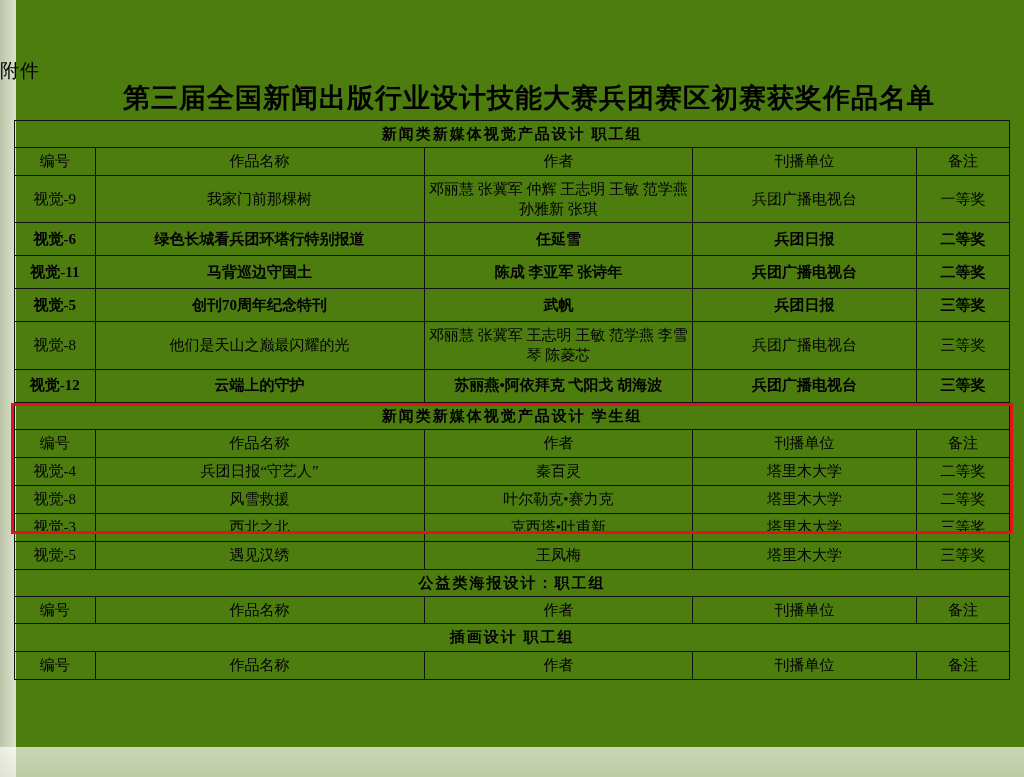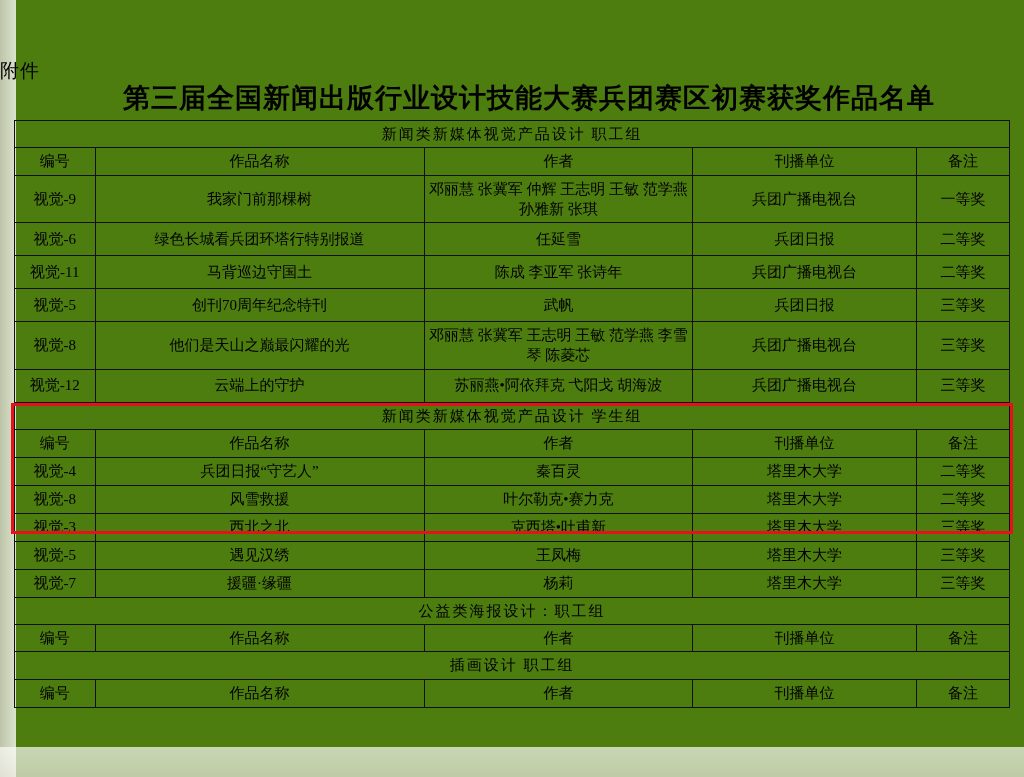--- a/index.html
+++ b/index.html
@@ -67,32 +67,32 @@
   table.main td {
     border: 1px solid #111;
     text-align: center;
     vertical-align: middle;
     padding: 3px 4px;
     line-height: 1.35;
     font-size: 15px;
   }
   .section-head td {
     font-size: 20px;
-    font-weight: normal;
+    font-weight: bold;
     letter-spacing: 2px;
     padding: 4px 0 5px 0;
     margin-top: 16px;
   }
   .col-head td {
     font-size: 15px;
     font-weight: normal;
     padding: 4px 0;
   }
   .row-tall td { height: 30px; }
-  .row-normal td { height: 26px; }
+  .row-normal td { height: 26px; font-weight: bold; }
   .row-short td { height: 21px; }
   .c1 { width: 78px; }
   .c2 { width: 318px; }
   .c3 { width: 260px; }
   .c4 { width: 216px; }
   .c5 { width: 90px; }
 
   
   .red-box {
     position: absolute;
@@ -209,27 +209,20 @@
         <td>塔里木大学</td>
         <td>三等奖</td>
       </tr>
       <tr class="row-short">
         <td>视觉-5</td>
         <td>遇见汉绣</td>
         <td>王凤梅</td>
         <td>塔里木大学</td>
         <td>三等奖</td>
       </tr>
-      <tr class="row-short">
-        <td>视觉-7</td>
-        <td>援疆·缘疆</td>
-        <td>杨莉</td>
-        <td>塔里木大学</td>
-        <td>三等奖</td>
-      </tr>
 
       <tr class="section-head">
         <td colspan="5">公益类海报设计：职工组</td>
       </tr>
       <tr class="col-head">
         <td>编号</td>
         <td>作品名称</td>
         <td>作者</td>
         <td>刊播单位</td>
         <td>备注</td>

